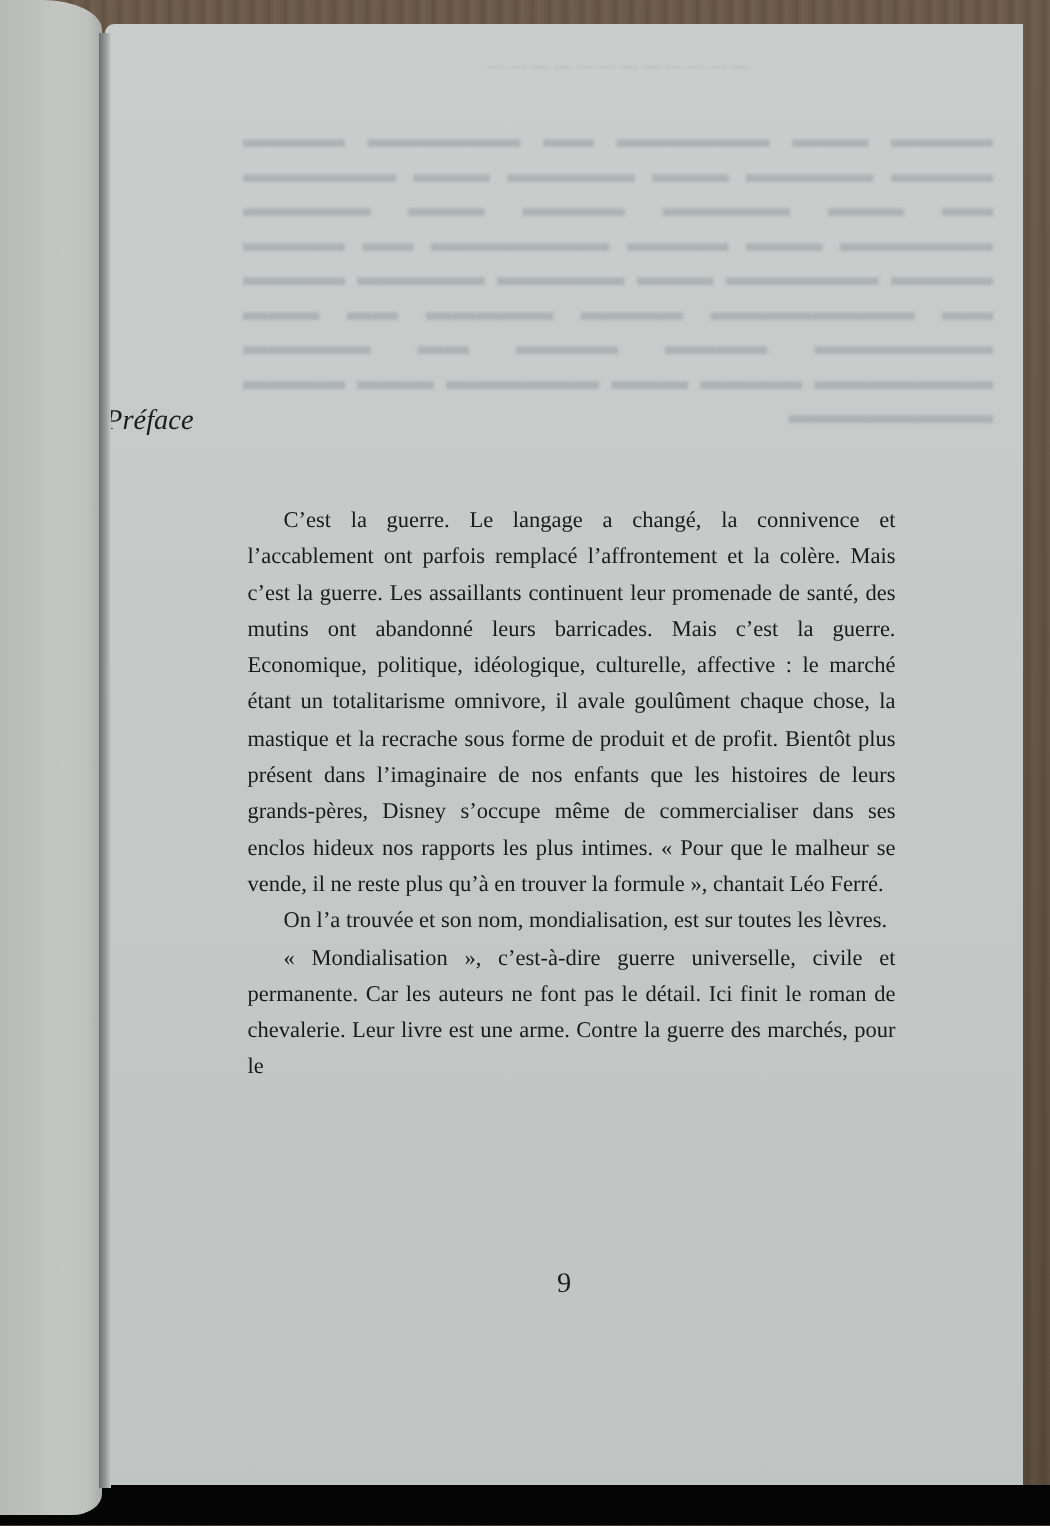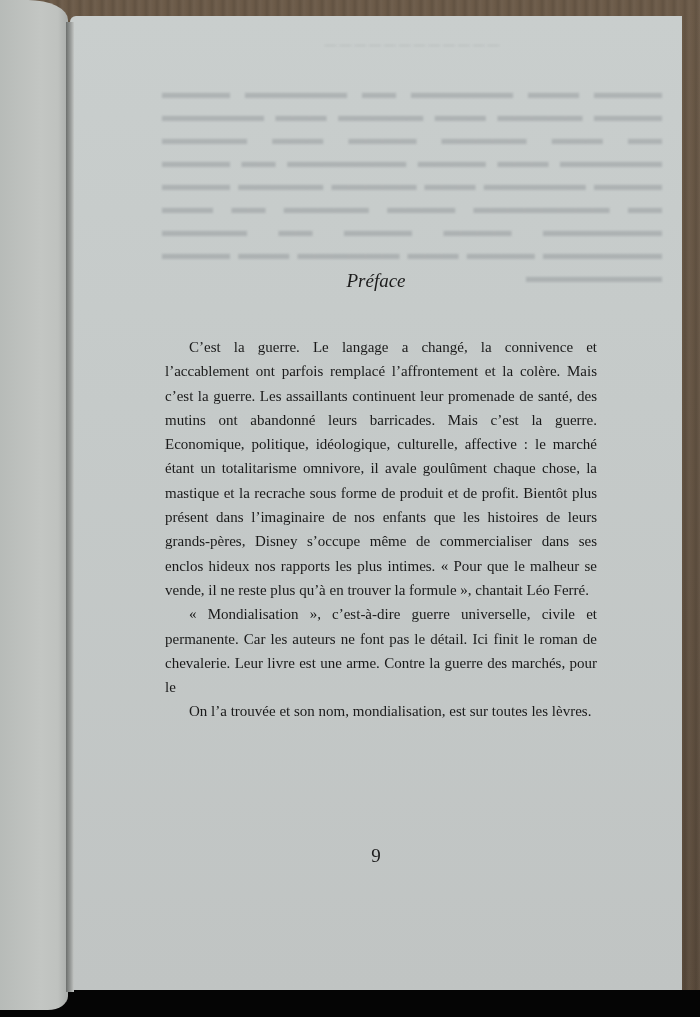--- a/index.html
+++ b/index.html
@@ -35,21 +35,21 @@
   }
   .ghost {
     position: absolute; left: 92px; top: 12px; width: 500px;
     color: rgba(80,88,95,0.22); font-size: 17px; line-height: 23px;
     filter: blur(0.9px); text-align: justify;
     transform: scaleX(-1);
   }
   .ghost .ghost-head { text-align: center; font-size: 13px; font-style: italic; margin: 4px 0 26px 0; }
   .title {
     position: absolute; left: 0; width: 612px; top: 254px;
-    text-align: center; font-style: italic; font-size: 19px; color: #1c1c1c;
+    font-style: italic; font-size: 19px; color: #1c1c1c;
   }
   .body-text {
     position: absolute; left: 95px; top: 319px; width: 432px;
     color: #1a1a1a; font-size: 15px; line-height: 24.3px;
     text-align: justify; hyphens: manual;
   }
   .body-text p { margin: 0; text-indent: 24px; }
   .page-number {
     position: absolute; left: 0; width: 612px; top: 829px;
     text-align: center; font-size: 19px; color: #1c1c1c;
@@ -65,19 +65,19 @@
 <div class="right-page">
   <div class="ghost">
     <div class="ghost-head">— — — — — — — — — — — —</div>
     <div>▬▬▬▬ ▬▬▬ ▬▬▬▬▬▬ ▬▬ ▬▬▬▬▬▬ ▬▬▬▬ ▬▬▬▬ ▬▬▬▬▬ ▬▬▬ ▬▬▬▬▬ ▬▬▬ ▬▬▬▬▬▬ ▬▬ ▬▬▬ ▬▬▬▬▬ ▬▬▬▬ ▬▬▬ ▬▬▬▬▬ ▬▬▬▬▬▬ ▬▬▬ ▬▬▬▬ ▬▬▬▬▬▬▬ ▬▬ ▬▬▬▬ ▬▬▬▬ ▬▬▬▬▬▬ ▬▬▬ ▬▬▬▬▬ ▬▬▬▬▬ ▬▬▬▬ ▬▬ ▬▬▬▬▬▬▬▬ ▬▬▬▬ ▬▬▬▬▬ ▬▬ ▬▬▬ ▬▬▬▬▬▬▬ ▬▬▬▬ ▬▬▬▬ ▬▬ ▬▬▬▬▬ ▬▬▬▬▬▬▬ ▬▬▬▬ ▬▬▬ ▬▬▬▬▬▬ ▬▬▬ ▬▬▬▬ ▬▬▬▬▬▬▬▬</div>
   </div>
 
   <div class="title">Préface</div>
 
   <div class="body-text">
     <p>C’est la guerre. Le langage a changé, la connivence et l’accablement ont parfois remplacé l’affrontement et la colère. Mais c’est la guerre. Les assaillants continuent leur promenade de santé, des mutins ont abandonné leurs barricades. Mais c’est la guerre. Economique, politique, idéologique, culturelle, affective : le marché étant un totalitarisme omnivore, il avale goulûment chaque chose, la mastique et la recrache sous forme de produit et de profit. Bientôt plus présent dans l’imaginaire de nos enfants que les histoires de leurs grands-pères, Disney s’occupe même de commercialiser dans ses enclos hideux nos rapports les plus intimes. « Pour que le malheur se vende, il ne reste plus qu’à en trouver la formule », chantait Léo Ferré.</p>
+    <p>On l’a trouvée et son nom, mondialisation, est sur toutes les lèvres.</p>
     <p>« Mondialisation », c’est-à-dire guerre universelle, civile et permanente. Car les auteurs ne font pas le détail. Ici finit le roman de chevalerie. Leur livre est une arme. Contre la guerre des marchés, pour le</p>
-    <p>On l’a trouvée et son nom, mondialisation, est sur toutes les lèvres.</p>
   </div>
 
   <div class="page-number">9</div>
 </div>
 <div class="gutter"></div>
 
 </body></html>

